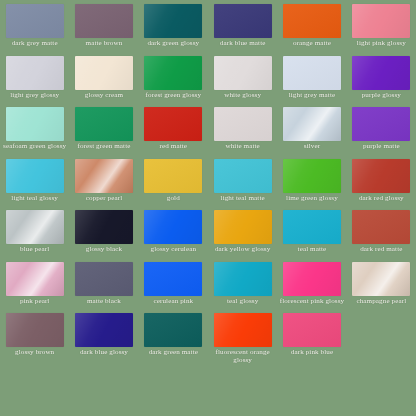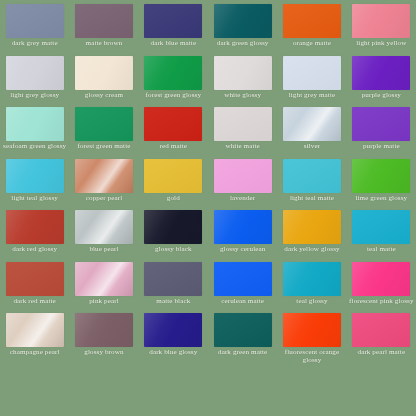--- a/index.html
+++ b/index.html
@@ -74,42 +74,42 @@
         </div>
         <div class="label">dark grey matte</div>
       </div>
       <div class="cell">
         <div class="swatch" style="background: rgb(122, 98, 114);">
           <div class="gloss" style="background: linear-gradient(150deg, rgba(255, 255, 255, 0.05) 0%, rgba(0, 0, 0, 0.035) 100%);"></div>
         </div>
         <div class="label">matte brown</div>
       </div>
       <div class="cell">
+        <div class="swatch" style="background: rgb(10, 91, 98);">
+          <div class="gloss" style="background: linear-gradient(118deg, rgba(255, 255, 255, 0.16) 0%, rgba(255, 255, 255, 0.03) 34%, rgba(255, 255, 255, 0) 52%, rgba(0, 0, 0, 0.05) 100%);"></div>
+        </div>
+        <div class="label">dark green glossy</div>
+      </div>
+      <div class="cell">
         <div class="swatch" style="background: rgb(57, 56, 120);">
           <div class="gloss" style="background: linear-gradient(150deg, rgba(255, 255, 255, 0.05) 0%, rgba(0, 0, 0, 0.035) 100%);"></div>
         </div>
         <div class="label">dark blue matte</div>
       </div>
       <div class="cell">
-        <div class="swatch" style="background: rgb(10, 91, 98);">
-          <div class="gloss" style="background: linear-gradient(118deg, rgba(255, 255, 255, 0.16) 0%, rgba(255, 255, 255, 0.03) 34%, rgba(255, 255, 255, 0) 52%, rgba(0, 0, 0, 0.05) 100%);"></div>
-        </div>
-        <div class="label">dark green glossy</div>
-      </div>
-      <div class="cell">
         <div class="swatch" style="background: rgb(232, 91, 16);">
           <div class="gloss" style="background: linear-gradient(150deg, rgba(255, 255, 255, 0.05) 0%, rgba(0, 0, 0, 0.035) 100%);"></div>
         </div>
         <div class="label">orange matte</div>
       </div>
       <div class="cell">
         <div class="swatch" style="background: rgb(238, 130, 147);">
           <div class="gloss" style="background: linear-gradient(118deg, rgba(255, 255, 255, 0.16) 0%, rgba(255, 255, 255, 0.03) 34%, rgba(255, 255, 255, 0) 52%, rgba(0, 0, 0, 0.05) 100%);"></div>
         </div>
-        <div class="label">light pink yellow</div>
+        <div class="label">light pink glossy</div>
       </div>
       <div class="cell">
         <div class="swatch" style="background: rgb(211, 211, 220);">
           <div class="gloss" style="background: linear-gradient(118deg, rgba(255, 255, 255, 0.16) 0%, rgba(255, 255, 255, 0.03) 34%, rgba(255, 255, 255, 0) 52%, rgba(0, 0, 0, 0.05) 100%);"></div>
         </div>
         <div class="label">light grey glossy</div>
       </div>
       <div class="cell">
         <div class="swatch" style="background: rgb(243, 230, 212);">
           <div class="gloss" style="background: linear-gradient(118deg, rgba(255, 255, 255, 0.16) 0%, rgba(255, 255, 255, 0.03) 34%, rgba(255, 255, 255, 0) 52%, rgba(0, 0, 0, 0.05) 100%);"></div>
@@ -188,26 +188,20 @@
         </div>
         <div class="label">copper pearl</div>
       </div>
       <div class="cell">
         <div class="swatch" style="background: rgb(232, 191, 51);">
           <div class="gloss" style="background: linear-gradient(150deg, rgba(255, 255, 255, 0.05) 0%, rgba(0, 0, 0, 0.035) 100%);"></div>
         </div>
         <div class="label">gold</div>
       </div>
       <div class="cell">
-        <div class="swatch" style="background: rgb(243, 163, 224);">
-          <div class="gloss" style="background: linear-gradient(150deg, rgba(255, 255, 255, 0.05) 0%, rgba(0, 0, 0, 0.035) 100%);"></div>
-        </div>
-        <div class="label">lavender</div>
-      </div>
-      <div class="cell">
         <div class="swatch" style="background: rgb(65, 195, 214);">
           <div class="gloss" style="background: linear-gradient(150deg, rgba(255, 255, 255, 0.05) 0%, rgba(0, 0, 0, 0.035) 100%);"></div>
         </div>
         <div class="label">light teal matte</div>
       </div>
       <div class="cell">
         <div class="swatch" style="background: rgb(76, 187, 36);">
           <div class="gloss" style="background: linear-gradient(118deg, rgba(255, 255, 255, 0.16) 0%, rgba(255, 255, 255, 0.03) 34%, rgba(255, 255, 255, 0) 52%, rgba(0, 0, 0, 0.05) 100%);"></div>
         </div>
         <div class="label">lime green glossy</div>
@@ -263,21 +257,21 @@
       <div class="cell">
         <div class="swatch" style="background: rgb(91, 92, 116);">
           <div class="gloss" style="background: linear-gradient(150deg, rgba(255, 255, 255, 0.05) 0%, rgba(0, 0, 0, 0.035) 100%);"></div>
         </div>
         <div class="label">matte black</div>
       </div>
       <div class="cell">
         <div class="swatch" style="background: rgb(14, 94, 246);">
           <div class="gloss" style="background: linear-gradient(150deg, rgba(255, 255, 255, 0.05) 0%, rgba(0, 0, 0, 0.035) 100%);"></div>
         </div>
-        <div class="label">cerulean matte</div>
+        <div class="label">cerulean pink</div>
       </div>
       <div class="cell">
         <div class="swatch" style="background: rgb(17, 169, 198);">
           <div class="gloss" style="background: linear-gradient(118deg, rgba(255, 255, 255, 0.16) 0%, rgba(255, 255, 255, 0.03) 34%, rgba(255, 255, 255, 0) 52%, rgba(0, 0, 0, 0.05) 100%);"></div>
         </div>
         <div class="label">teal glossy</div>
       </div>
       <div class="cell">
         <div class="swatch" style="background: rgb(251, 54, 137);">
           <div class="gloss" style="background: linear-gradient(118deg, rgba(255, 255, 255, 0.16) 0%, rgba(255, 255, 255, 0.03) 34%, rgba(255, 255, 255, 0) 52%, rgba(0, 0, 0, 0.05) 100%);"></div>
@@ -311,20 +305,20 @@
       <div class="cell">
         <div class="swatch" style="background: rgb(250, 60, 7);">
           <div class="gloss" style="background: linear-gradient(118deg, rgba(255, 255, 255, 0.16) 0%, rgba(255, 255, 255, 0.03) 34%, rgba(255, 255, 255, 0) 52%, rgba(0, 0, 0, 0.05) 100%);"></div>
         </div>
         <div class="label">fluorescent orange glossy</div>
       </div>
       <div class="cell">
         <div class="swatch" style="background: rgb(239, 74, 126);">
           <div class="gloss" style="background: linear-gradient(150deg, rgba(255, 255, 255, 0.05) 0%, rgba(0, 0, 0, 0.035) 100%);"></div>
         </div>
-        <div class="label">dark pearl matte</div>
+        <div class="label">dark pink blue</div>
       </div>
       <div class="cell empty">
         <div class="swatch"></div>
         <div class="label"></div>
       </div>
     </div>
 </div>
 
 </body></html>

